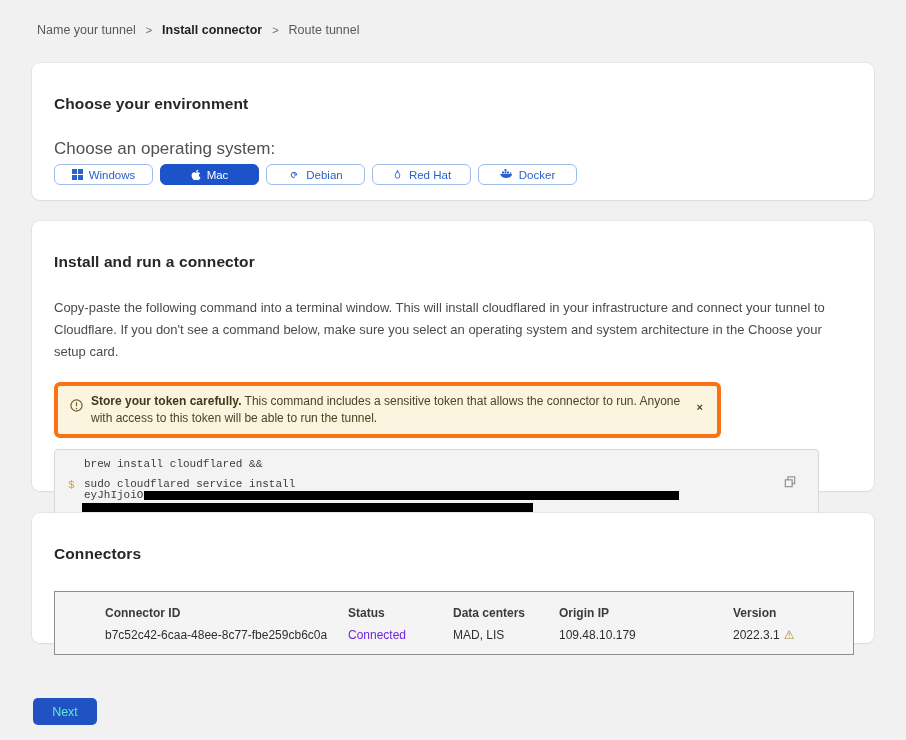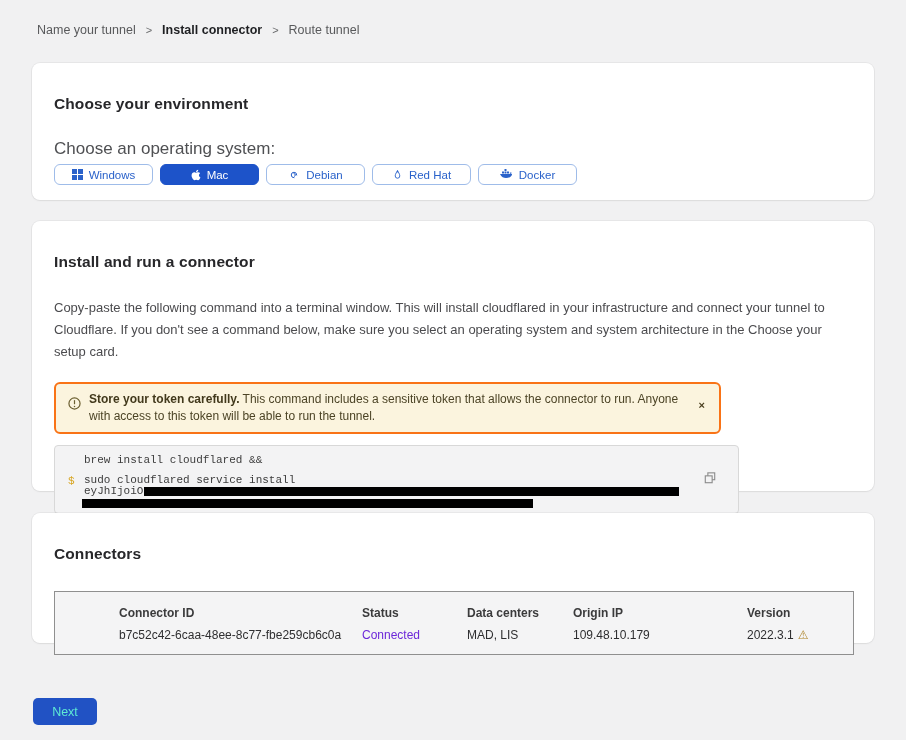--- a/index.html
+++ b/index.html
@@ -38,35 +38,35 @@
     display:flex; align-items:center; justify-content:center; gap:6px;
     font-size:11.5px; color:#2a62ca; cursor:pointer;
     font-family:"Liberation Sans", sans-serif;
   }
   .os-btn.selected { background:#1d53c9; border-color:#1d53c9; color:#ffffff; }
   .os-btn svg { display:block; }
   
   .description { margin-top:26px; font-size:13px; line-height:22px; color:#4b4b4e; max-width:800px; }
   .banner {
     margin-top:19px; width:667px; min-height:46px;
-    background:#fbf4de; border:2px solid #f97316; border-radius:6px;
+    background:#fbf4de; border:4px solid #f97316; border-radius:6px;
     display:flex; align-items:flex-start; padding:7px 10px 7px 12px;
     position:relative;
   }
   .banner-icon { margin-top:5px; flex:0 0 13px; }
   .banner-text { margin-left:8px; font-size:12px; line-height:17px; color:#4c4426; padding-right:26px; }
   .banner-text b { font-weight:700; color:#42391c; }
   .banner-close {
     position:absolute; right:14px; top:16px;
     font-size:11px; font-weight:700; color:#4a3f1f;
     background:none; border:none; cursor:pointer; line-height:1;
     font-family:"Liberation Sans", sans-serif;
   }
   .codeblock {
-    margin-top:11px; width:685px; height:69px;
+    margin-top:11px; width:765px; height:69px;
     background:#f3f3f4; border:1px solid #d8d8d8; border-radius:4px;
     position:relative;
     font-family:"Liberation Mono","DejaVu Sans Mono",monospace;
     font-size:11px; color:#3c3c3c;
     padding:8px 0 0 0;
   }
   .code-row { display:flex; }
   .code-gutter { flex:0 0 29px; padding-left:13px; color:#d7a31d; }
   .code-line1 { margin-bottom:9px; }
   .code-body div { line-height:11px; }
@@ -78,21 +78,21 @@
     position:absolute; top:24px; right:20px;
     background:none; border:none; cursor:pointer; padding:2px;
   }
   
   .connectors-table {
     margin-top:28px; width:800px; height:64px;
     background:#f4f4f5; border:1px solid #8f8f8f;
     display:grid;
     grid-template-columns:243px 105px 106px 174px 1fr;
     align-content:start;
-    padding:14px 0 0 64px;
+    padding:14px 0 0 50px;
     font-size:12px;
   }
   .th { font-weight:700; color:#3b3b3c; margin-bottom:8px; }
   .td { color:#2e2e30; }
   .status-connected { color:#6d28d9; }
   .version-cell { display:flex; align-items:center; gap:4px; }
   .warn-glyph { color:#ab8124; font-size:12px; }
   
   .next-btn {
     position:absolute; left:33px; top:698px;

